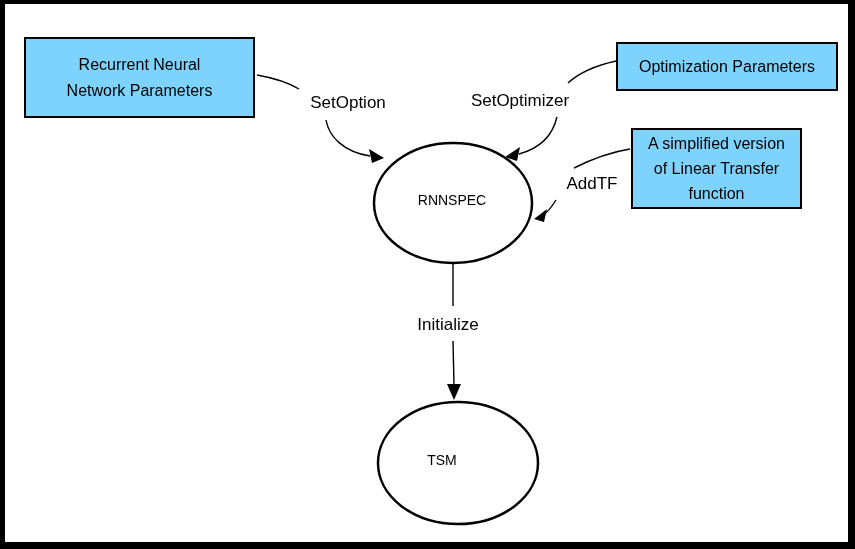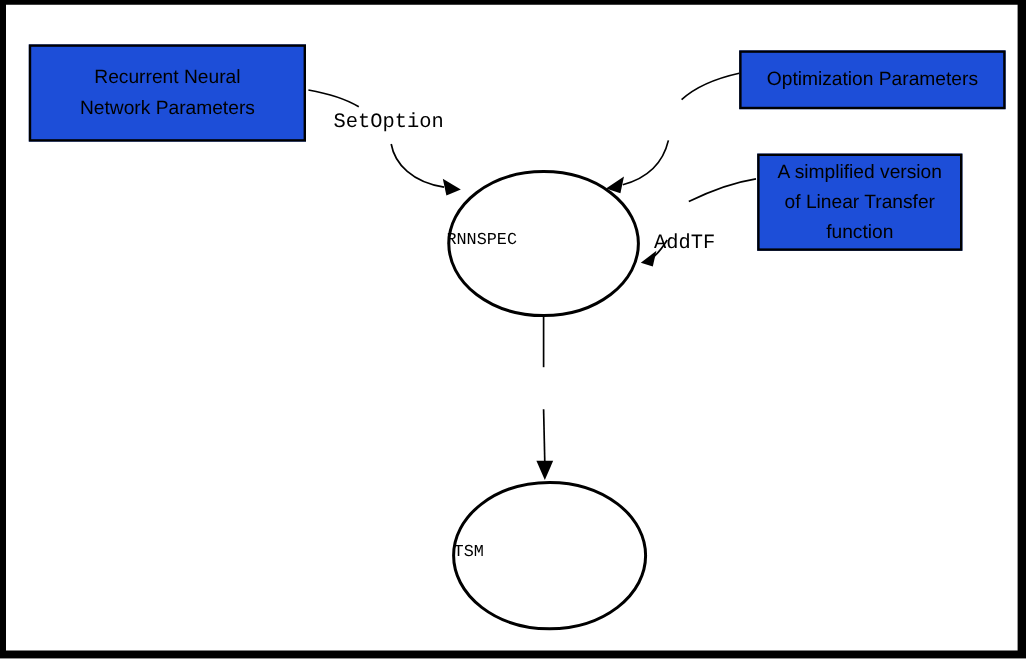--- a/index.html
+++ b/index.html
@@ -25,47 +25,46 @@
   #connector-layer {
     position: absolute;
     left: 0; top: 0;
     width: 855px; height: 549px;
     z-index: 1;
   }
   .box {
     position: absolute;
     box-sizing: border-box;
     border: 2px solid #000;
-    background: #1d4ed8;
+    background: #7dd3fc;
     display: flex;
     align-items: center;
     justify-content: center;
     text-align: center;
     white-space: pre-line;
     font-size: 16px;
     line-height: 26px;
     z-index: 2;
   }
   #box-rnn-params   { left: 24px;  top: 37px;  width: 231px; height: 81px; }
   #box-opt-params   { left: 616px; top: 42px;  width: 222px; height: 49px; }
   #box-transfer-fn  { left: 631px; top: 128px; width: 171px; height: 81px; line-height: 25px; }
   .node-label, .edge-label {
     position: absolute;
-    text-align: left;
+    text-align: center;
     white-space: nowrap;
     z-index: 3;
-    font-family: Liberation Mono, monospace;
   }
   .node-label { font-size: 14px; }
   .edge-label { font-size: 17px; }
   #label-rnnspec       { left: 372px; top: 192px; width: 160px; }
   #label-tsm           { left: 378px; top: 452px; width: 128px; }
   #label-set-option    { left: 278px; top: 93px;  width: 140px; }
   #label-set-optimizer { left: 450px; top: 91px;  width: 140px; }
-  #label-add-tf        { left: 545px; top: 174px; width: 120px; margin-top: 20px; }
+  #label-add-tf        { left: 532px; top: 174px; width: 120px; }
   #label-initialize    { left: 388px; top: 315px; width: 120px; }
   .conn { fill: none; stroke: #000; stroke-width: 1.4px; }
   .thick { stroke-width: 2.5px; fill: none; }
   .head { fill: #000; stroke: none; }
 </style>
 </head>
 <body>
 
 <div id="canvas">
 
@@ -103,18 +102,20 @@
 function</div>
 
   <div class="box" id="box-opt-params">Optimization Parameters</div>
 
   <div class="node-label" id="label-rnnspec">RNNSPEC</div>
 
   <div class="node-label" id="label-tsm">TSM</div>
 
   <div class="edge-label" id="label-set-option">SetOption</div>
 
+  <div class="edge-label" id="label-set-optimizer">SetOptimizer</div>
 
   <div class="edge-label" id="label-add-tf">AddTF</div>
 
+  <div class="edge-label" id="label-initialize">Initialize</div>
 
   <div id="frame"></div>
 </div>
 
 </body></html>

